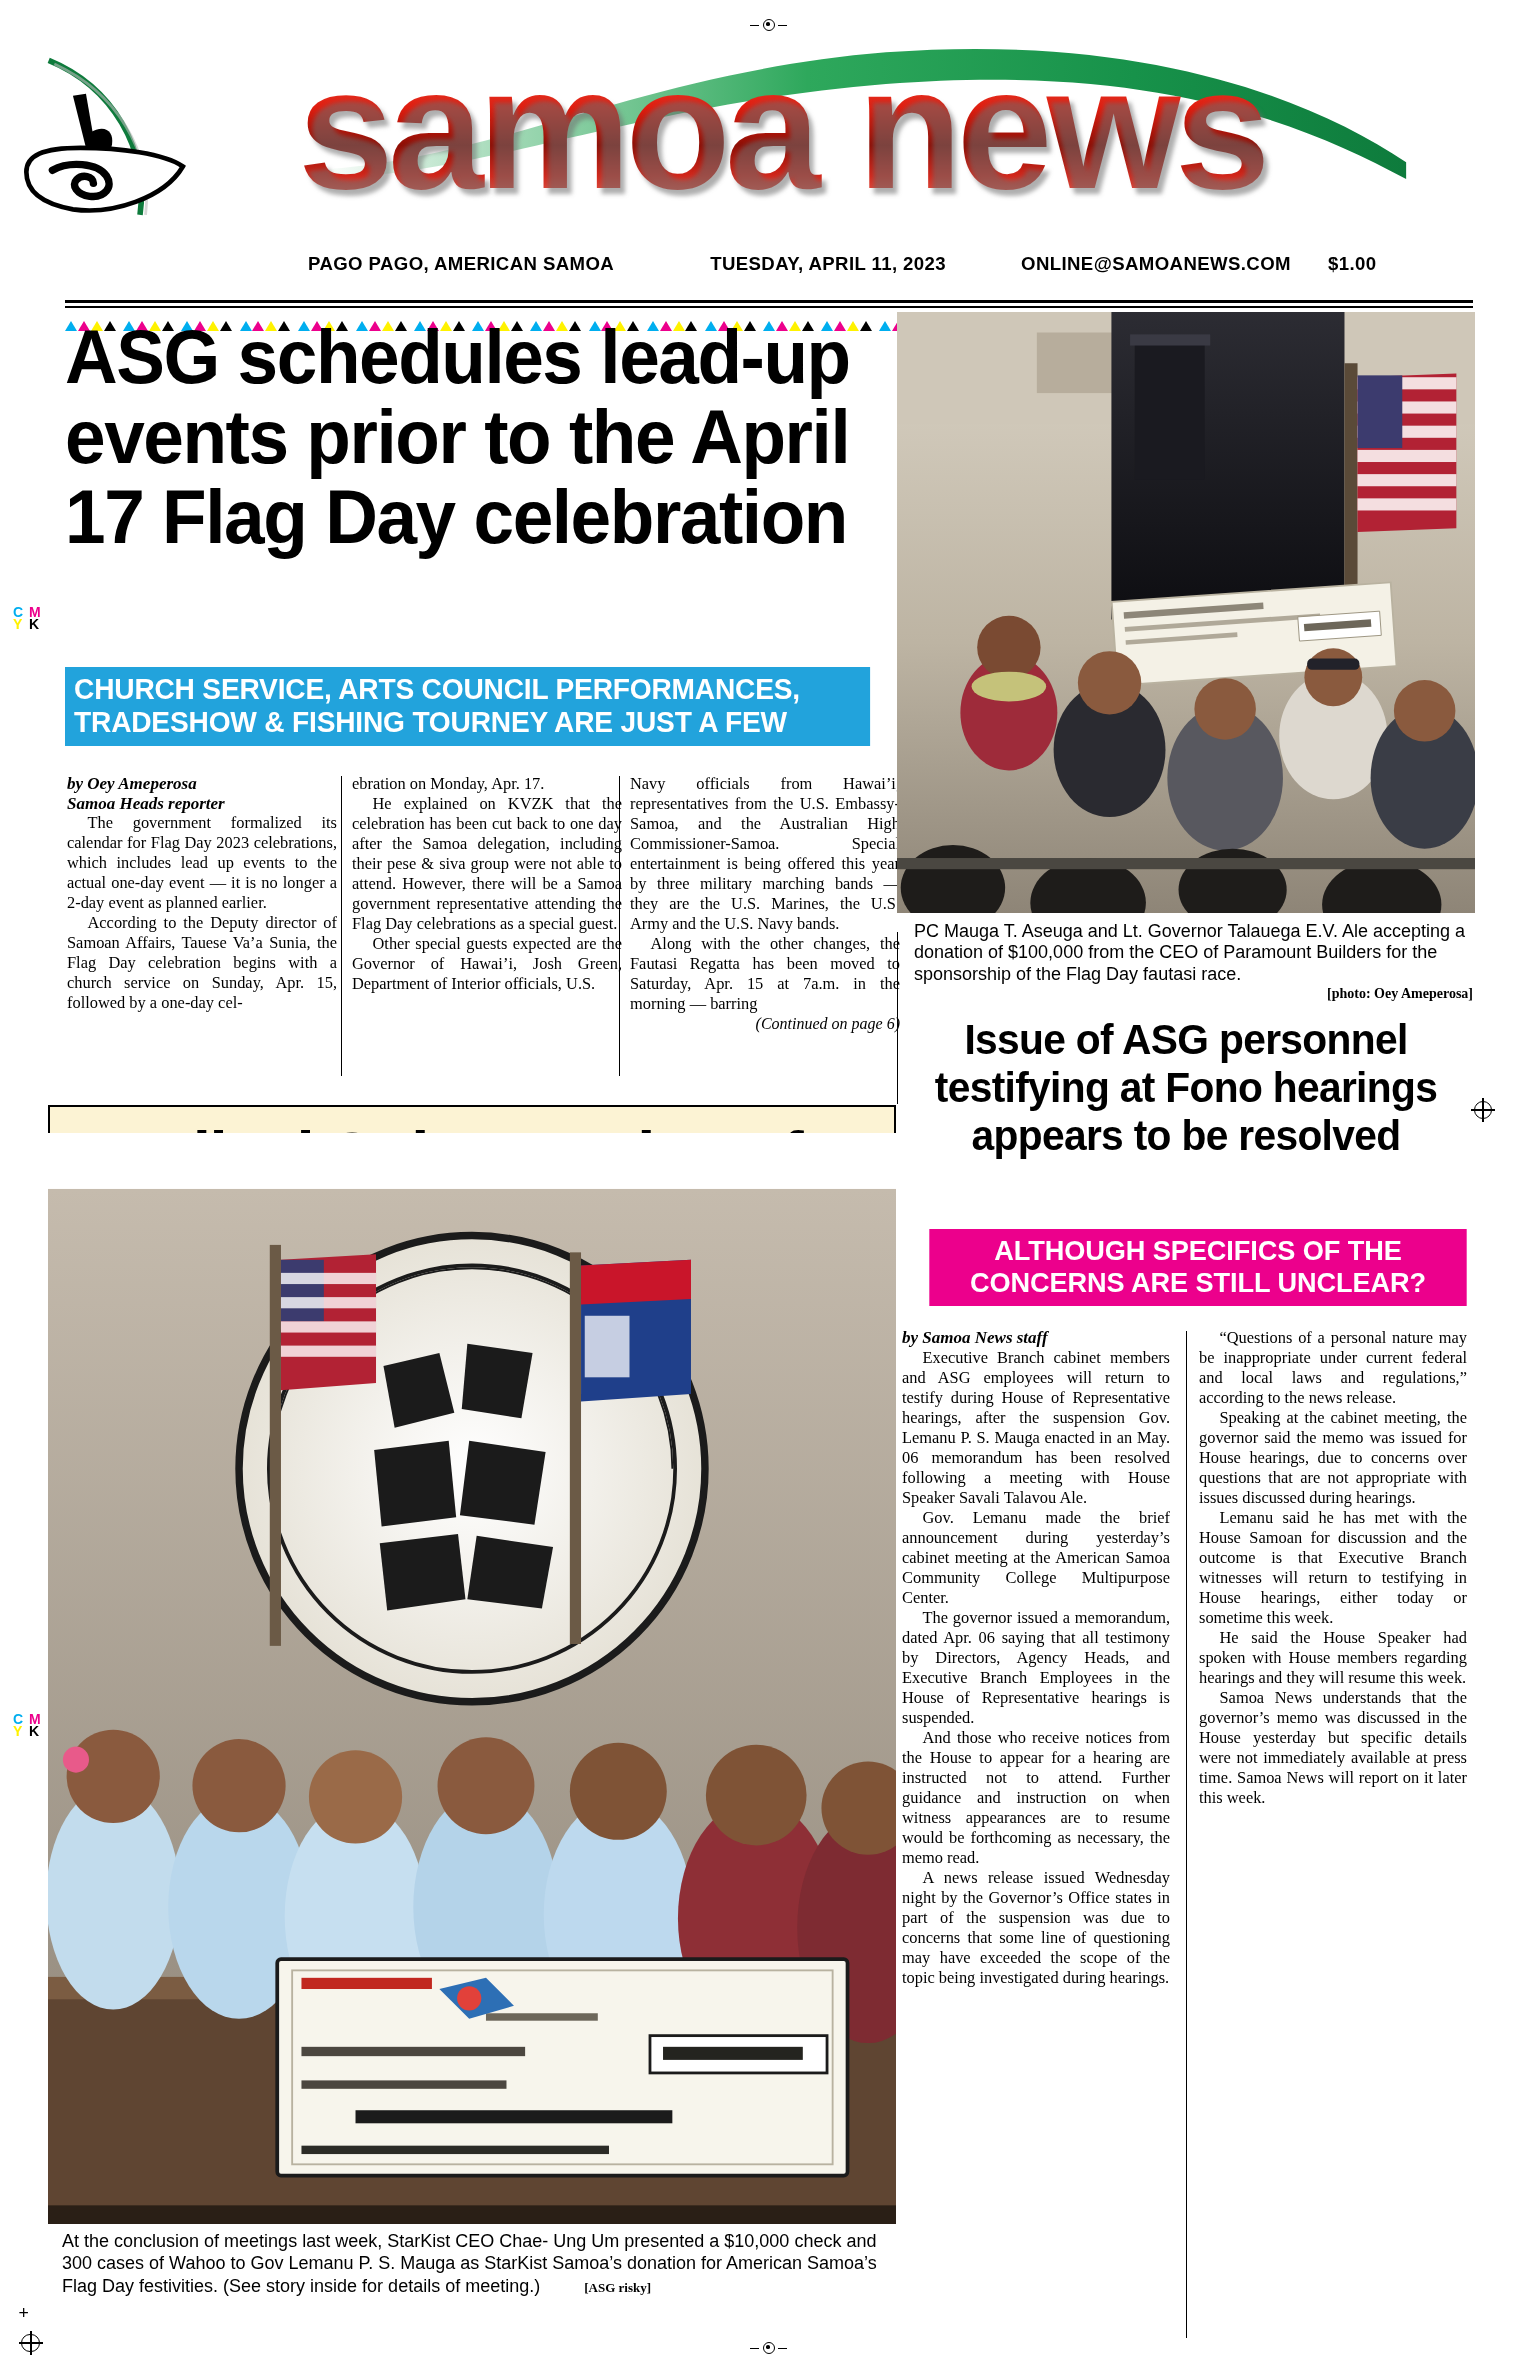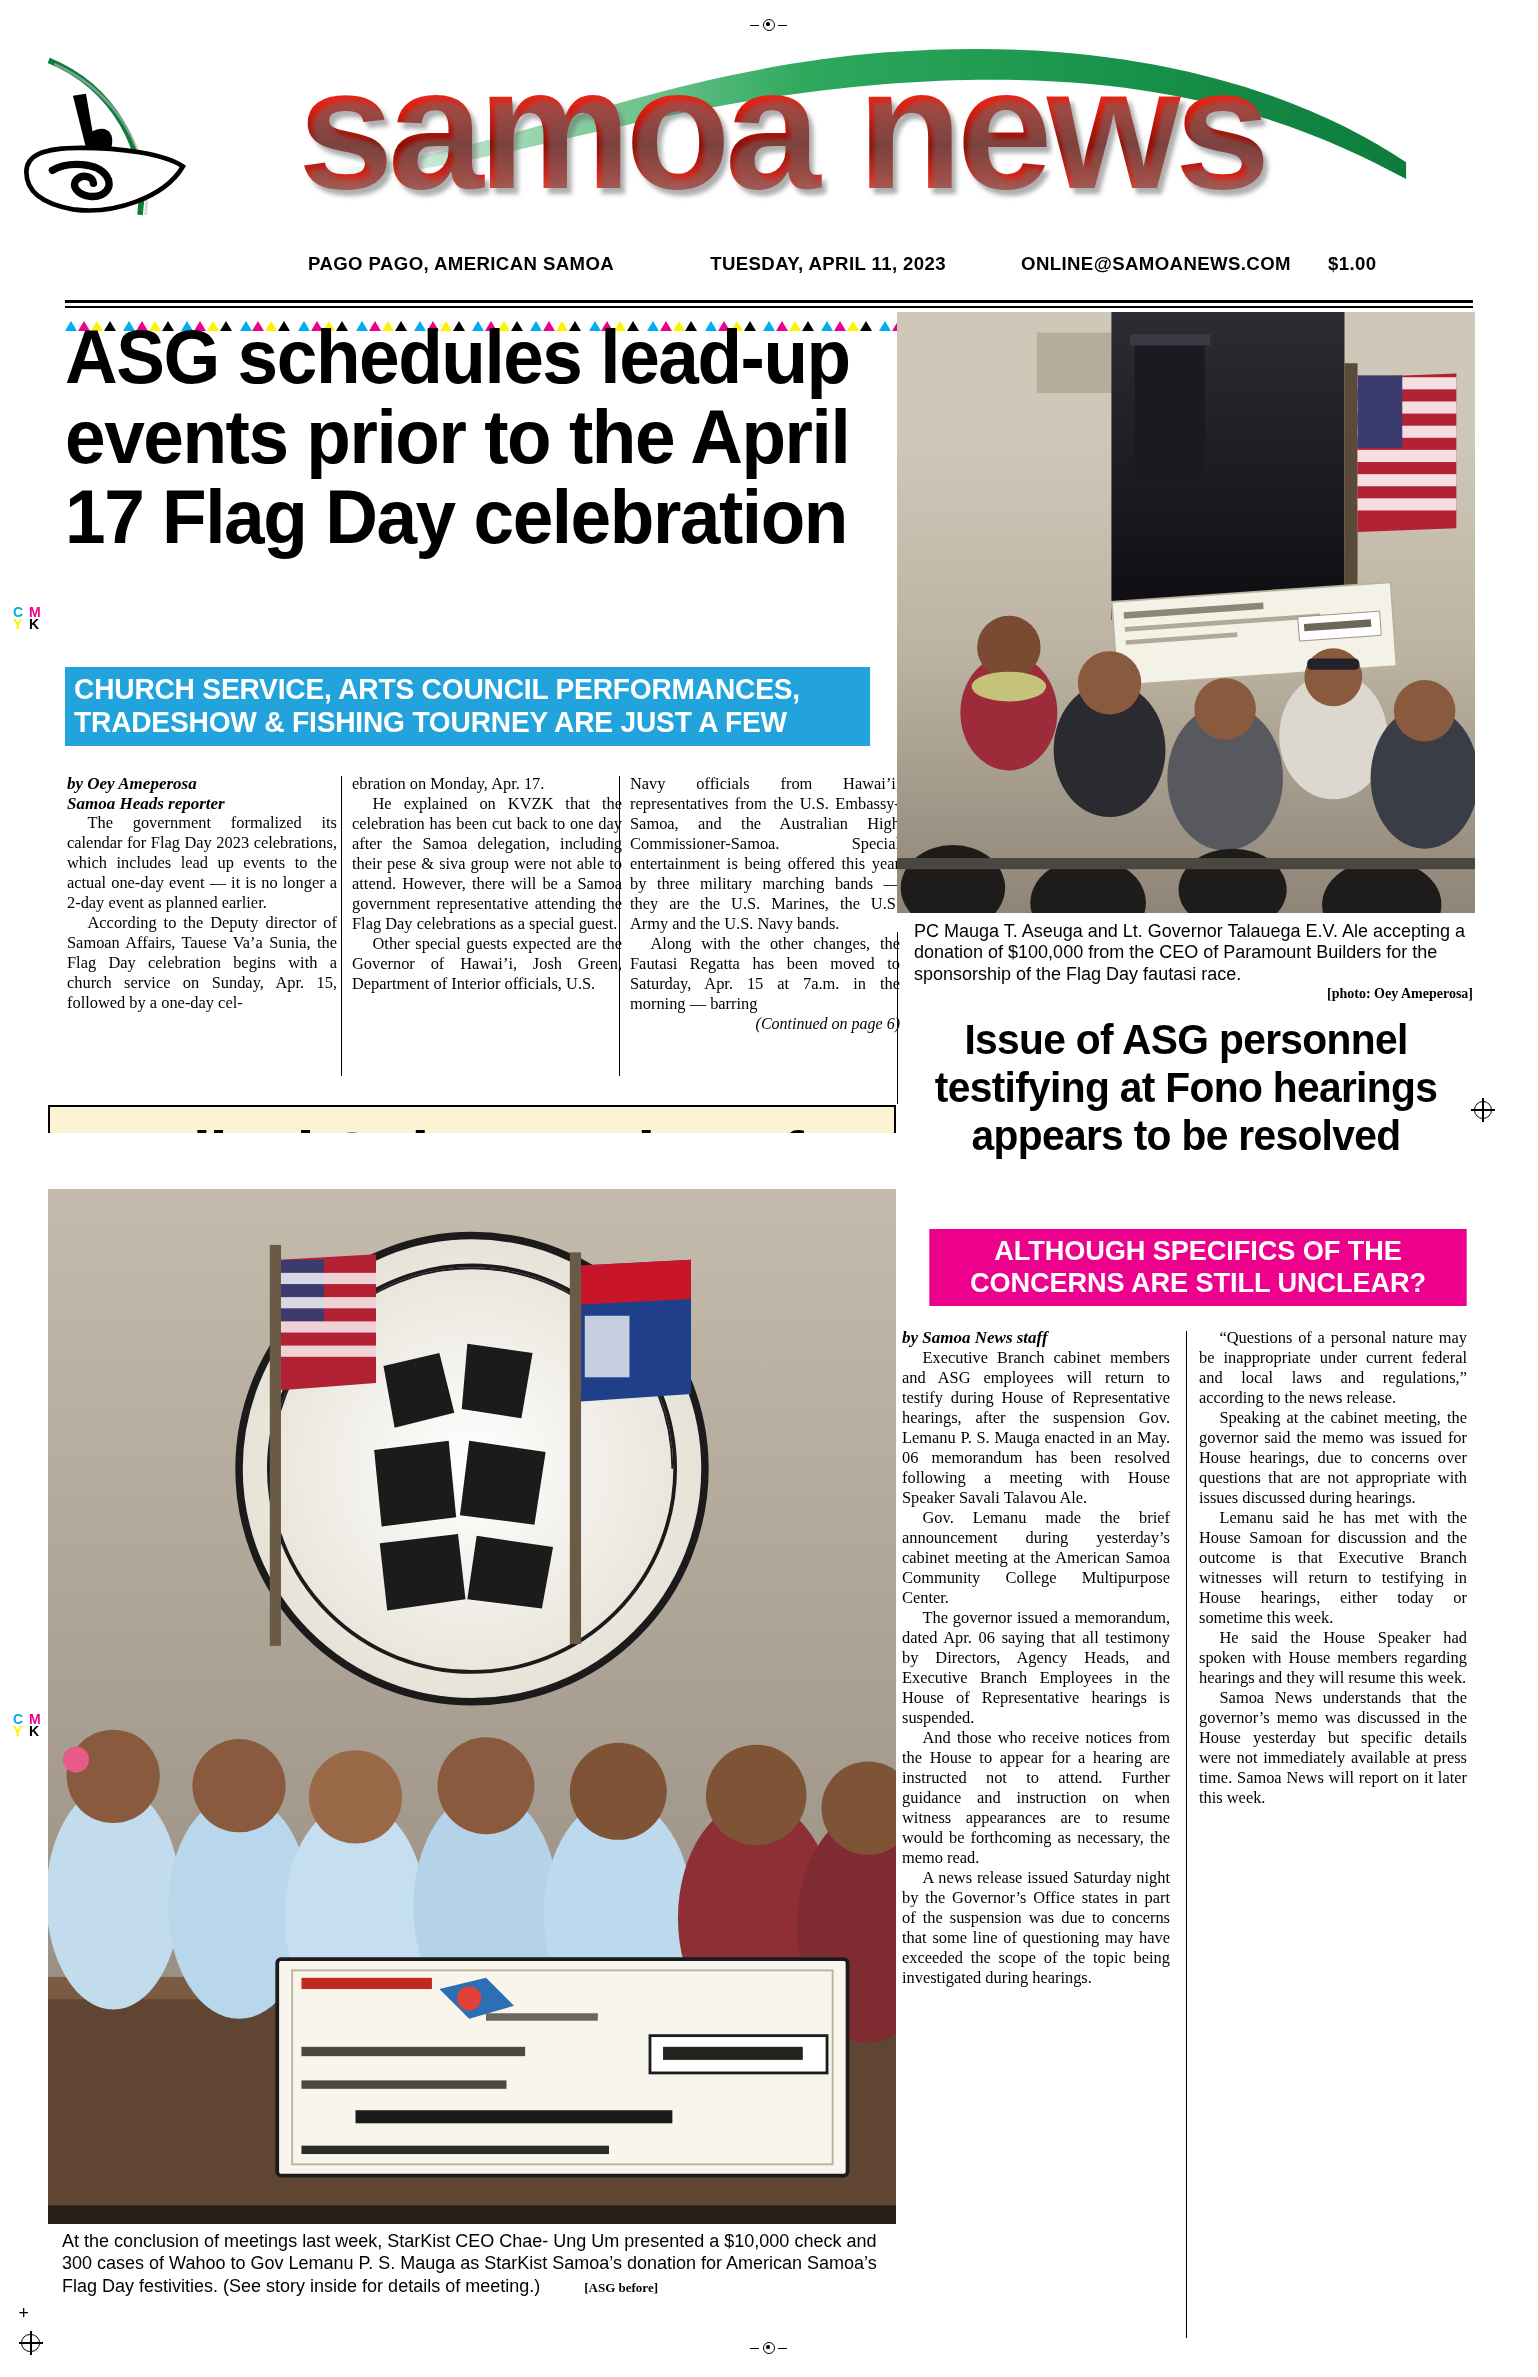--- a/index.html
+++ b/index.html
@@ -401,21 +401,21 @@
   <h2 class="hl2">Issue of ASG personnel testifying at Fono hearings appears to be resolved</h2>
   <div class="sub2">ALTHOUGH SPECIFICS OF THE CONCERNS ARE STILL UNCLEAR?</div>
   <div class="s2-vrule"></div>
 
   <div class="col s2c a">
     <div class="byline">by Samoa News staff</div>
     <p>Executive Branch cabinet members and ASG employees will return to testify during House of Representative hearings, after the suspension Gov. Lemanu P. S. Mauga enacted in an May. 06 memorandum has been resolved following a meeting with House Speaker Savali Talavou Ale.</p>
     <p>Gov. Lemanu made the brief announcement during yesterday’s cabinet meeting at the American Samoa Community College Multipurpose Center.</p>
     <p>The governor issued a memorandum, dated Apr. 06 saying that all testimony by Directors, Agency Heads, and Executive Branch Employees in the House of Representative hearings is suspended.</p>
     <p>And those who receive notices from the House to appear for a hearing are instructed not to attend. Further guidance and instruction on when witness appearances are to resume would be forthcoming as necessary, the memo read.</p>
-    <p>A news release issued Saturday night by the Governor’s Office states in part of the suspension was due to concerns that some line of questioning may have exceeded the scope of the topic being investigated during hearings.</p>
+    <p>A news release issued Wednesday night by the Governor’s Office states in part of the suspension was due to concerns that some line of questioning may have exceeded the scope of the topic being investigated during hearings.</p>
   </div>
   <div class="col s2c b">
     <p>“Questions of a personal nature may be inappropriate under current federal and local laws and regulations,” according to the news release.</p>
     <p>Speaking at the cabinet meeting, the governor said the memo was issued for House hearings, due to concerns over questions that are not appropriate with issues discussed during hearings.</p>
     <p>Lemanu said he has met with the House Samoan for discussion and the outcome is that Executive Branch witnesses will return to testifying in House hearings, either today or sometime this week.</p>
     <p>He said the House Speaker had spoken with House members regarding hearings and they will resume this week.</p>
     <p>Samoa News understands that the governor’s memo was discussed in the House yesterday but specific details were not immediately available at press time. Samoa News will report on it later this week.</p>
   </div>
 
   <div class="box3"></div>
@@ -517,17 +517,17 @@
         <path d="M420,918 L470,906 L500,936 L452,950 Z" fill="#2d6fb5"></path>
         <circle cx="452" cy="928" r="13" fill="#e2413a"></circle>
       </g>
       <rect x="0" y="1150" width="910" height="20" fill="#2a1f16"></rect>
     </svg>
   </div>
 
   <div class="cap2">
     <span class="lead">At the conclusion of meetings last week, StarKist CEO Chae- Ung Um presented a $10,000 check and 300 cases of Wahoo to Gov Lemanu P. S. Mauga as StarKist Samoa’s donation for American Samoa’s Flag Day festivities. (See story inside for details of meeting.)</span>
     <span style="display:inline-block;width:34px"></span>
-    <span class="credit2">[ASG before]</span>
+    <span class="credit2">[ASG risky]</span>
   </div>
 
 </div>
 
 
 </body></html>

